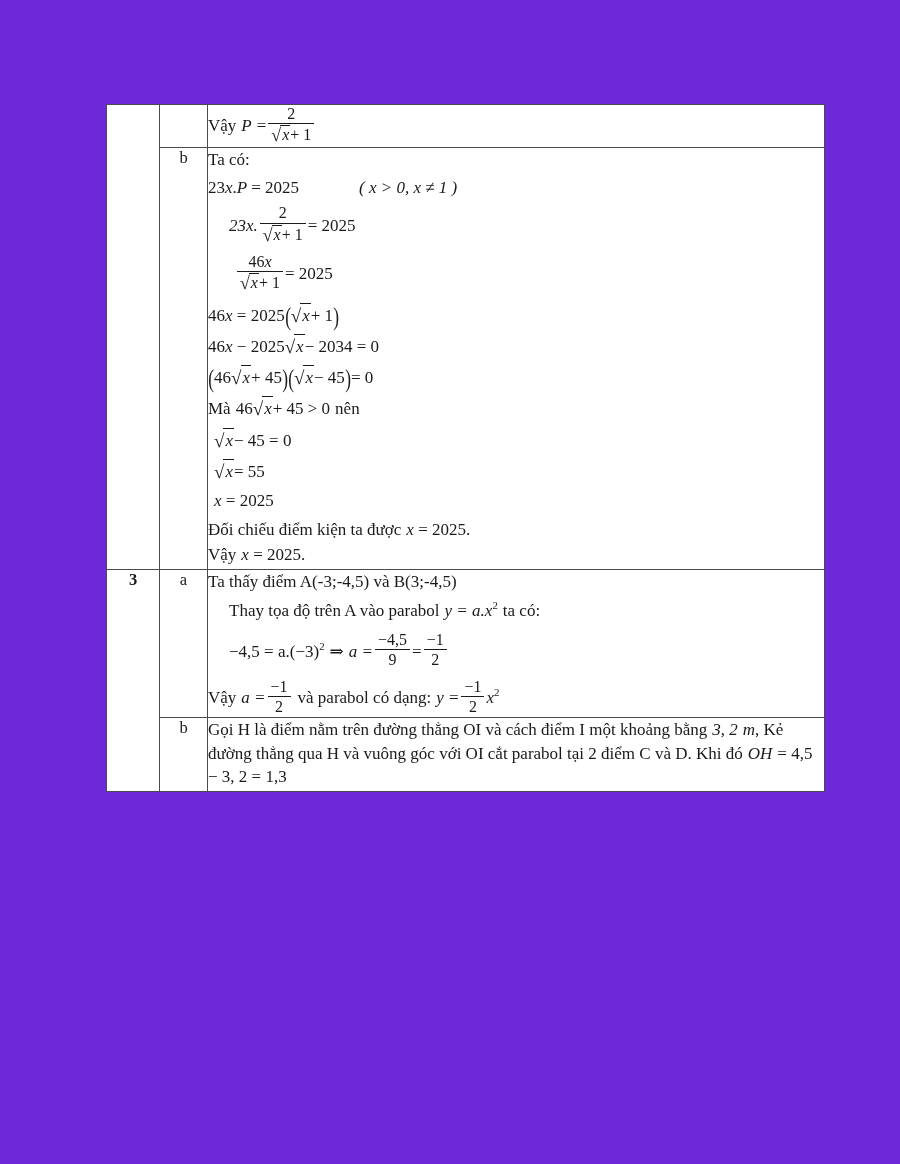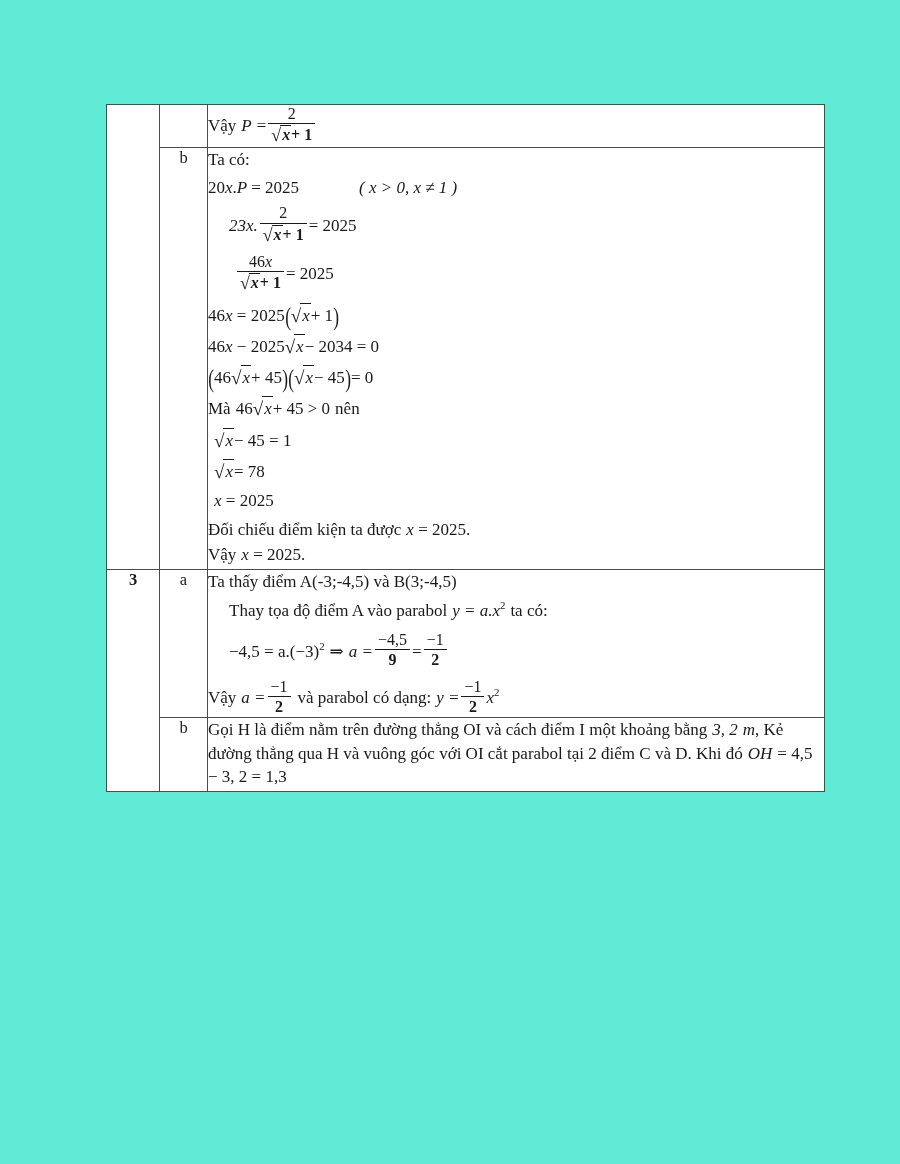--- a/index.html
+++ b/index.html
@@ -15,21 +15,21 @@
     position: relative;
     overflow: hidden;
   }
 
   .page {
     position: absolute;
     left: 0;
     top: 0;
     width: 900px;
     height: 1164px;
-    background: #5eead4;
+    background: #6d28d9;
   }
 
   .answer-table {
     position: absolute;
     left: 106px;
     top: 104px;
     width: 718px;
     border-collapse: collapse;
     table-layout: fixed;
   }
@@ -97,21 +97,20 @@
   .frac > .top {
     display: block;
     padding: 0 3px 1px 3px;
     border-bottom: 1px solid #1a1a1a;
     font-size: 0.94em;
   }
   .frac > .bot {
     display: block;
     padding: 1px 3px 0 3px;
     font-size: 0.94em;
-    font-weight: bold;
   }
 
   
   .sqrt {
     display: inline-block;
     white-space: nowrap;
   }
   .sqrt > .rad {
     font-style: normal;
     font-size: 1.12em;
@@ -182,21 +181,21 @@
 
       <tr>
         <td class="cell-part">
           <span class="lbl">b</span>
         </td>
         <td class="cell-body">
 
           <div class="line gap-sm">Ta có:</div>
 
           <div class="line gap-sm">
-            <span class="math"><span class="num">20</span><span class="var">x</span><span class="op">.</span><span class="var">P</span> <span class="op">=</span> <span class="num">2025</span></span><span class="cond math paren">( x &gt; 0, x ≠ 1 )</span>
+            <span class="math"><span class="num">23</span><span class="var">x</span><span class="op">.</span><span class="var">P</span> <span class="op">=</span> <span class="num">2025</span></span><span class="cond math paren">( x &gt; 0, x ≠ 1 )</span>
           </div>
 
           <div class="line gap-md">
             <span class="math"><span>23x.</span><span class="frac"><span class="top num">2</span><span class="bot"><span class="sqrt"><span class="rad">√</span><span class="rand var">x</span></span><span class="op">+ 1</span></span></span><span class="op">= 2025</span></span>
           </div>
 
           <div class="line gap-md">
             <span class="ind"></span><span class="math"><span class="frac"><span class="top"><span class="num">46</span><span class="var">x</span></span><span class="bot"><span class="sqrt"><span class="rad">√</span><span class="rand var">x</span></span><span class="op">+ 1</span></span></span><span class="op">= 2025</span></span>
           </div>
 
@@ -210,25 +209,25 @@
 
           <div class="line gap-sm">
             <span class="math"><span class="bigp">(</span><span class="num">46</span><span class="sqrt"><span class="rad">√</span><span class="rand var">x</span></span><span class="op">+ 45</span><span class="bigp">)</span><span class="bigp">(</span><span class="sqrt"><span class="rad">√</span><span class="rand var">x</span></span><span class="op">− 45</span><span class="bigp">)</span><span class="op">= 0</span></span>
           </div>
 
           <div class="line gap-sm">
             <span>Mà</span><span class="sp"></span><span class="math"><span class="num">46</span><span class="sqrt"><span class="rad">√</span><span class="rand var">x</span></span><span class="op">+ 45 &gt; 0</span></span><span class="sp"></span><span>nên</span>
           </div>
 
           <div class="line gap-sm">
-            <span class="ind"></span><span class="math"><span class="sqrt"><span class="rad">√</span><span class="rand var">x</span></span><span class="op">− 45 = 1</span></span>
-          </div>
-
-          <div class="line gap-sm">
-            <span class="ind"></span><span class="math"><span class="sqrt"><span class="rad">√</span><span class="rand var">x</span></span><span class="op">= 78</span></span>
+            <span class="ind"></span><span class="math"><span class="sqrt"><span class="rad">√</span><span class="rand var">x</span></span><span class="op">− 45 = 0</span></span>
+          </div>
+
+          <div class="line gap-sm">
+            <span class="ind"></span><span class="math"><span class="sqrt"><span class="rad">√</span><span class="rand var">x</span></span><span class="op">= 55</span></span>
           </div>
 
           <div class="line gap-sm">
             <span class="ind"></span><span class="math"><span class="var">x</span> <span class="op">=</span> <span class="num">2025</span></span>
           </div>
 
           <div class="line">
             <span>Đối chiếu điểm kiện ta được</span><span class="sp"></span><span class="math"><span class="var">x</span> <span class="op">=</span> <span class="num">2025</span></span><span class="op">.</span>
           </div>
 
@@ -244,21 +243,21 @@
           <span class="lbl">3</span>
         </td>
         <td class="cell-part">
           <span class="lbl">a</span>
         </td>
         <td class="cell-body">
 
           <div class="line gap-sm">Ta thấy điểm A(-3;-4,5) và B(3;-4,5)</div>
 
           <div class="line gap-md">
-            <span>Thay tọa độ điểm A vào parabol</span><span class="sp"></span><span class="math"><span class="var">y</span><span class="op">&nbsp;</span><span>= a.x</span><sup class="exp upr">2</sup></span><span class="sp"></span><span>ta có:</span>
+            <span>Thay tọa độ trên A vào parabol</span><span class="sp"></span><span class="math"><span class="var">y</span><span class="op">&nbsp;</span><span>= a.x</span><sup class="exp upr">2</sup></span><span class="sp"></span><span>ta có:</span>
           </div>
 
           <div class="line gap-md">
             <span class="math"><span class="op">−4,5 = a.(−3)</span><sup class="exp upr">2</sup><span class="sp"></span><span class="op">⇒</span><span class="sp"></span><span class="var">a =</span><span class="frac"><span class="top num">−4,5</span><span class="bot num">9</span></span><span class="op">=</span><span class="frac"><span class="top num">−1</span><span class="bot num">2</span></span></span>
           </div>
 
           <div class="line">
             <span>Vậy</span><span class="sp"></span><span class="math"><span class="var">a =</span><span class="frac"><span class="top num">−1</span><span class="bot num">2</span></span></span><span class="sp"></span><span>và parabol có dạng:</span><span class="sp"></span><span class="math"><span class="var">y =</span><span class="frac"><span class="top num">−1</span><span class="bot num">2</span></span><span class="var">x</span><sup class="exp upr">2</sup></span>
           </div>
 

